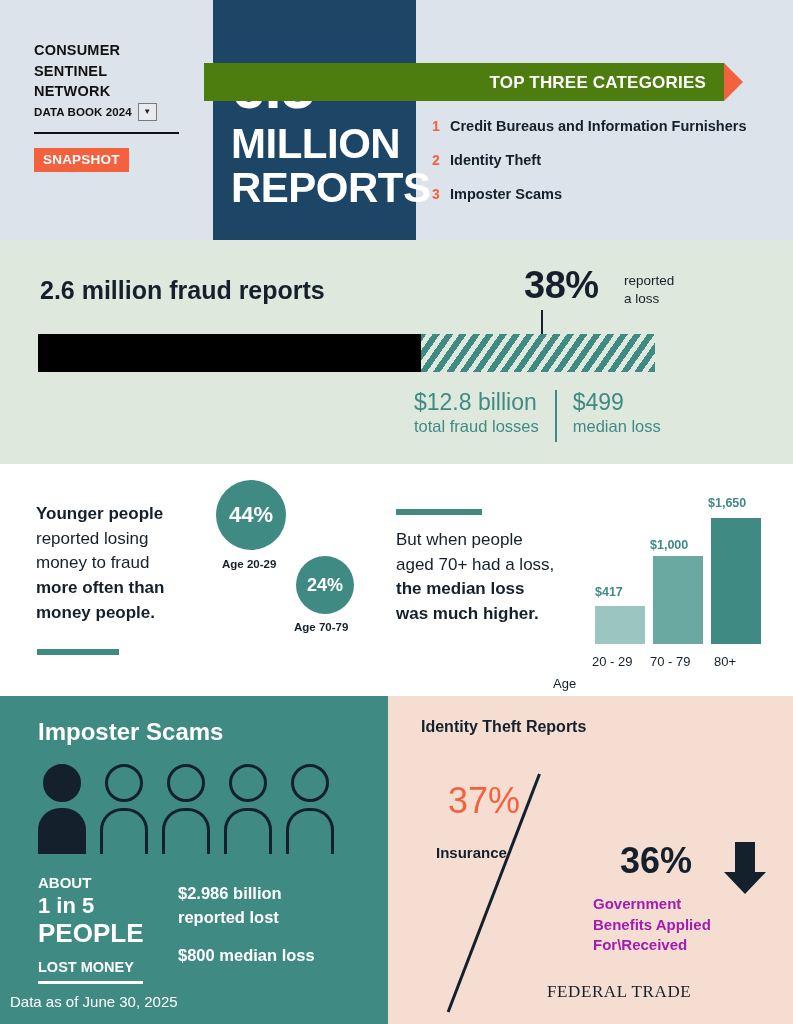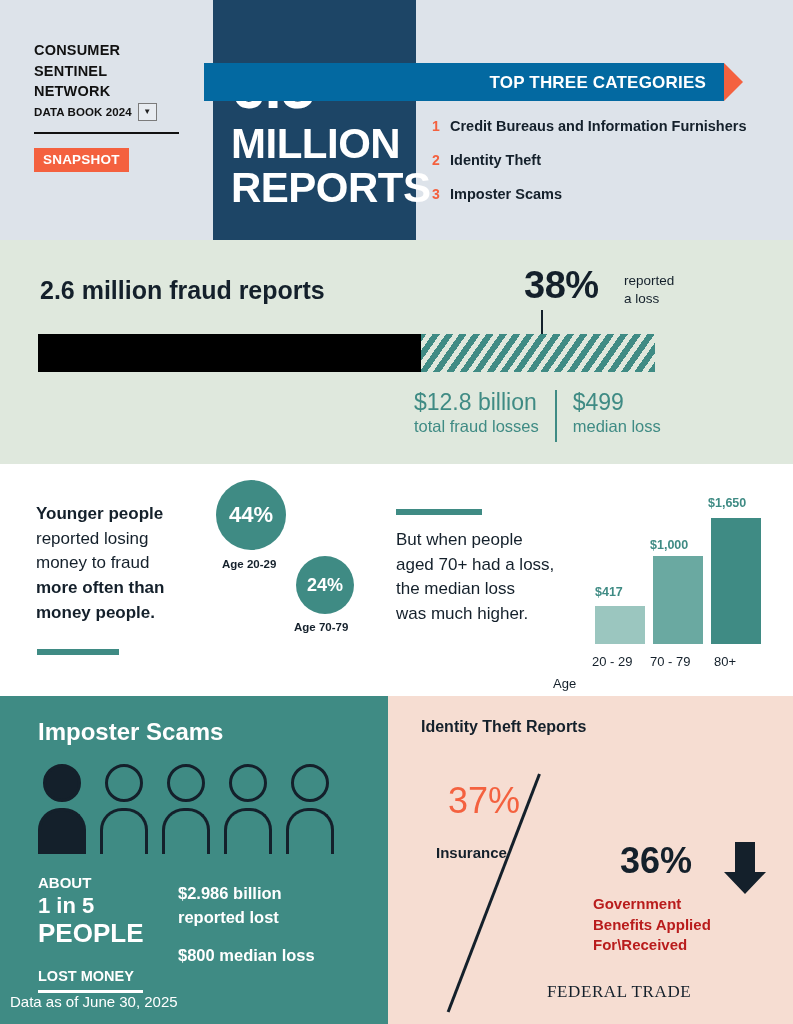--- a/index.html
+++ b/index.html
@@ -115,21 +115,21 @@
     line-height: 0.95;
     letter-spacing: -0.5px;
   }
 
   .cat-banner {
     position: absolute;
     left: 204px;
     top: 63px;
     width: 520px;
     height: 38px;
-    background: #0369a1;
+    background: #4d7c0f;
   }
   .cat-banner:after {
     content: "";
     position: absolute;
     right: -19px;
     top: 0;
     border-top: 19px solid transparent;
     border-bottom: 19px solid transparent;
     border-left: 19px solid #f4613f;
   }
@@ -309,21 +309,21 @@
   }
   .but-text {
     position: absolute;
     left: 396px;
     top: 64px;
     width: 200px;
     font-size: 17px;
     line-height: 1.45;
     color: #14202b;
   }
-  .but-text b { font-weight: normal; text-align: center; }
+  .but-text b { font-weight: bold; text-align: center; }
 
   .chart {
     position: absolute;
     left: 590px;
     top: 20px;
     width: 180px;
     height: 190px;
   }
   .bar {
     position: absolute;
@@ -403,21 +403,21 @@
 
   .about {
     position: absolute;
     left: 38px;
     top: 178px;
     width: 120px;
   }
   .about-1 { font-size: 15px; font-weight: bold; line-height: 1.25; }
   .about-2 { font-size: 22px; font-weight: bold; line-height: 1.2; }
   .about-3 { font-size: 26px; font-weight: bold; line-height: 1.1; }
-  .about-4 { font-size: 14.5px; font-weight: bold; line-height: 1.3; margin-top: 19px; }
+  .about-4 { font-size: 14.5px; font-weight: bold; line-height: 1.3; margin-top: 10px; }
   .about-rule {
     margin-top: 4px;
     width: 105px;
     height: 3px;
     background: #ffffff;
   }
   .imp-stat1 {
     position: absolute;
     left: 178px;
     top: 186px;
@@ -500,21 +500,21 @@
     left: 336px;
     top: 146px;
   }
   .idt-lbl2 {
     position: absolute;
     left: 205px;
     top: 198px;
     width: 180px;
     font-size: 15px;
     font-weight: bold;
-    color: #b91c1c;
+    color: #a21caf;
     line-height: 1.38;
   }
   .ftc {
     position: absolute;
     left: 159px;
     top: 286px;
     font-family: "Liberation Serif", serif;
     font-size: 17px;
     letter-spacing: 0.6px;
     color: #14202b;

